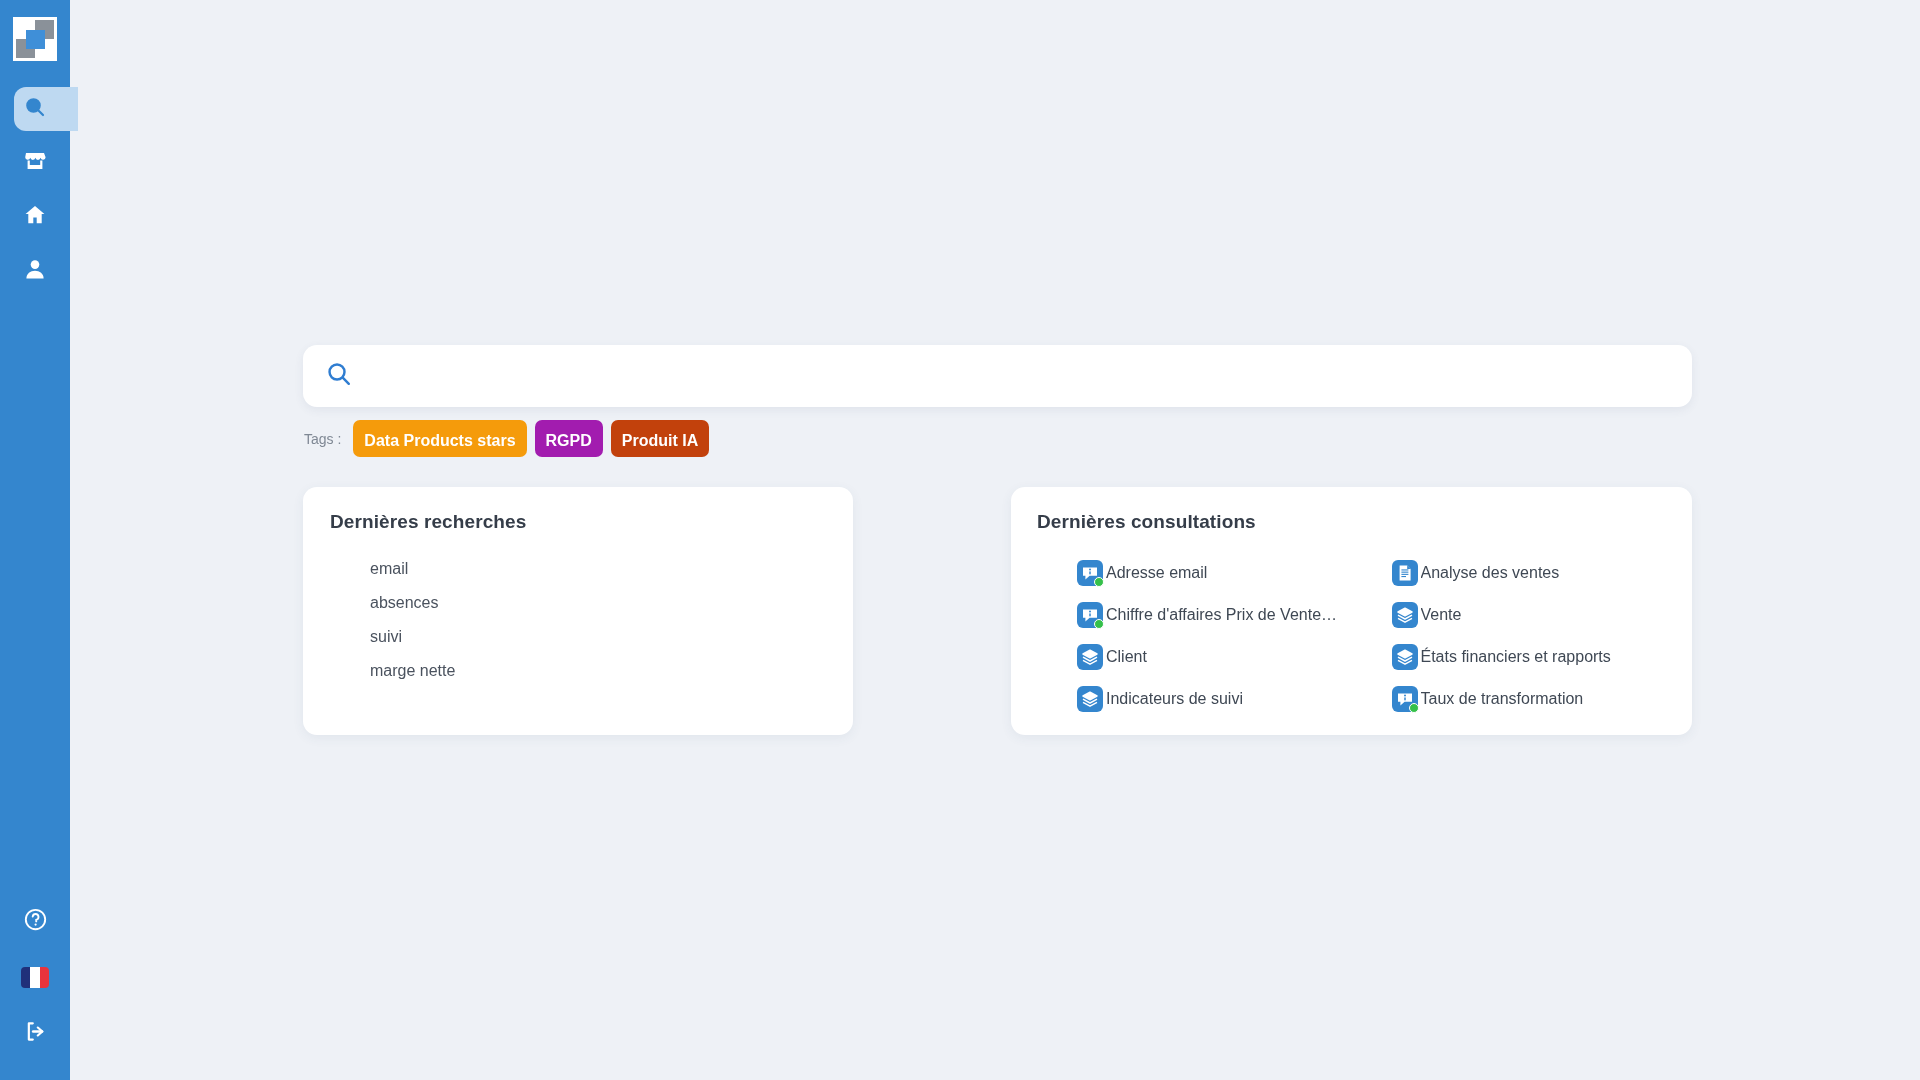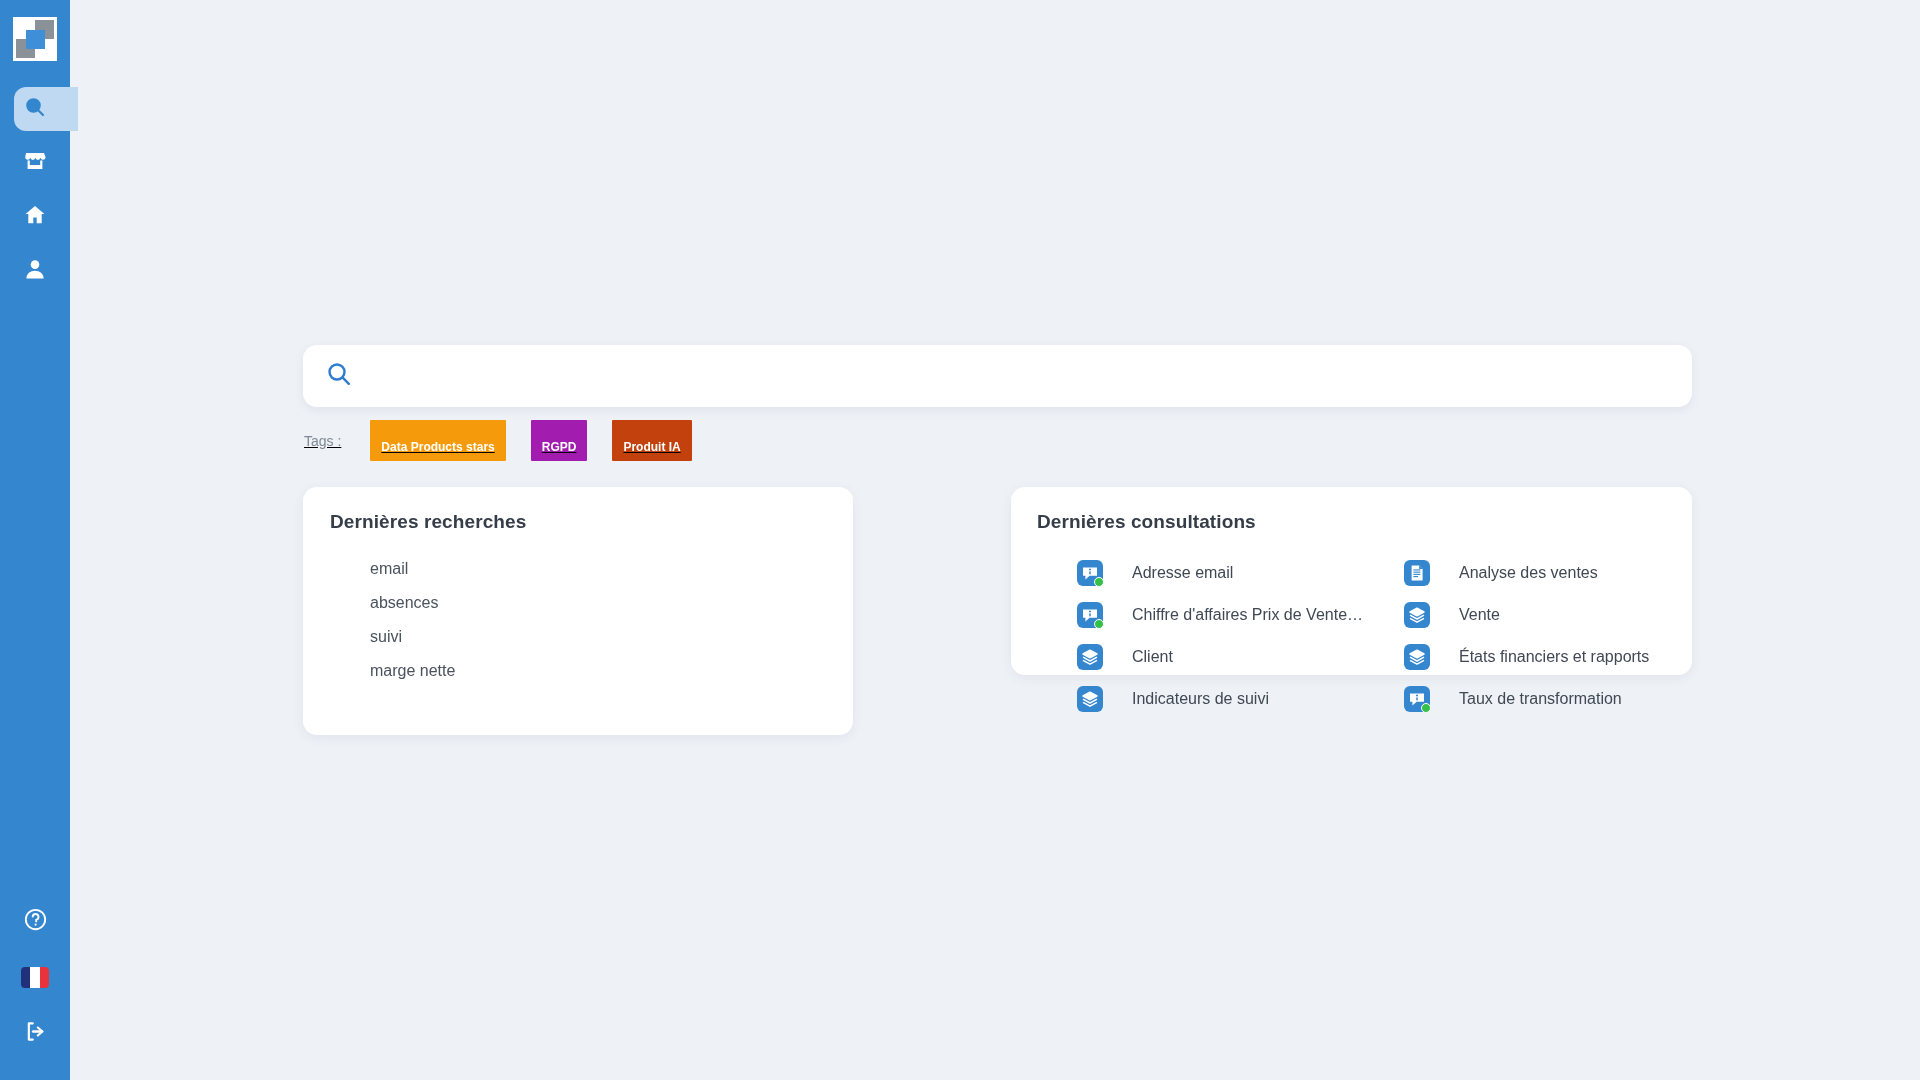--- a/index.html
+++ b/index.html
@@ -72,49 +72,49 @@
   #search-input {
     border: 0; outline: none; background: transparent;
     font-family: "Liberation Sans", sans-serif;
     font-size: 18px; color: #3c4450;
     margin-left: 20px; width: 1200px;
   }
   #search-input::placeholder { color: #9aa2ae; }
 
   #tags-row {
     position: absolute; left: 234px; top: 420px;
-    display: flex; align-items: center; gap: 25px; text-decoration: underline;
+    display: flex; align-items: center; gap: 8px;
   }
   #tags-label { font-size: 14px; color: #7f8894; margin-right: 4px; }
   .tag {
-    color: #ffffff; font-size: 12px; font-weight: 600;
-    padding: 20px 11px 7px; border-radius: 1px; white-space: nowrap;
+    color: #ffffff; font-size: 16px; font-weight: 600;
+    padding: 12px 11px 7px; border-radius: 7px; white-space: nowrap;
   }
 
   .card {
     position: absolute;
     background: #ffffff; border-radius: 14px;
     box-shadow: 0 3px 12px rgba(60,80,120,.07);
     padding: 24px 26px;
   }
   #card-recherches   { left: 233px;  top: 487px; width: 550px; height: 248px; padding-left: 27px; }
-  #card-consultations{ left: 941px;  top: 487px; width: 681px; height: 188px; }
+  #card-consultations{ left: 941px;  top: 487px; width: 681px; height: 248px; }
   .card h2 {
     font-size: 19px; font-weight: 600; color: #353d49;
     letter-spacing: .1px; margin-bottom: 27px;
   }
   .two-col { display: flex; }
   .col { width: 50%; display: flex; flex-direction: column; gap: 16px; margin-left: 40px; }
 
   .search-link {
     font-size: 16px; color: #4a525e; cursor: pointer; line-height: 18px;
   }
 
   .consult-row {
-    display: flex; align-items: center; gap: 29px; cursor: pointer;
+    display: flex; align-items: center; gap: 3px; cursor: pointer;
     line-height: 20px;
   }
   .consult-row .label {
     font-size: 16px; color: #3f4854;
     white-space: nowrap; overflow: hidden; text-overflow: ellipsis;
     max-width: 232px;
   }
   .ic { width: 26px; height: 26px; flex: none; position: relative; }
   .ic .bg { position: absolute; inset: 0; background: #3486CE; border-radius: 6px; }
   .ic svg { position: absolute; left: 3px; top: 3px; }

